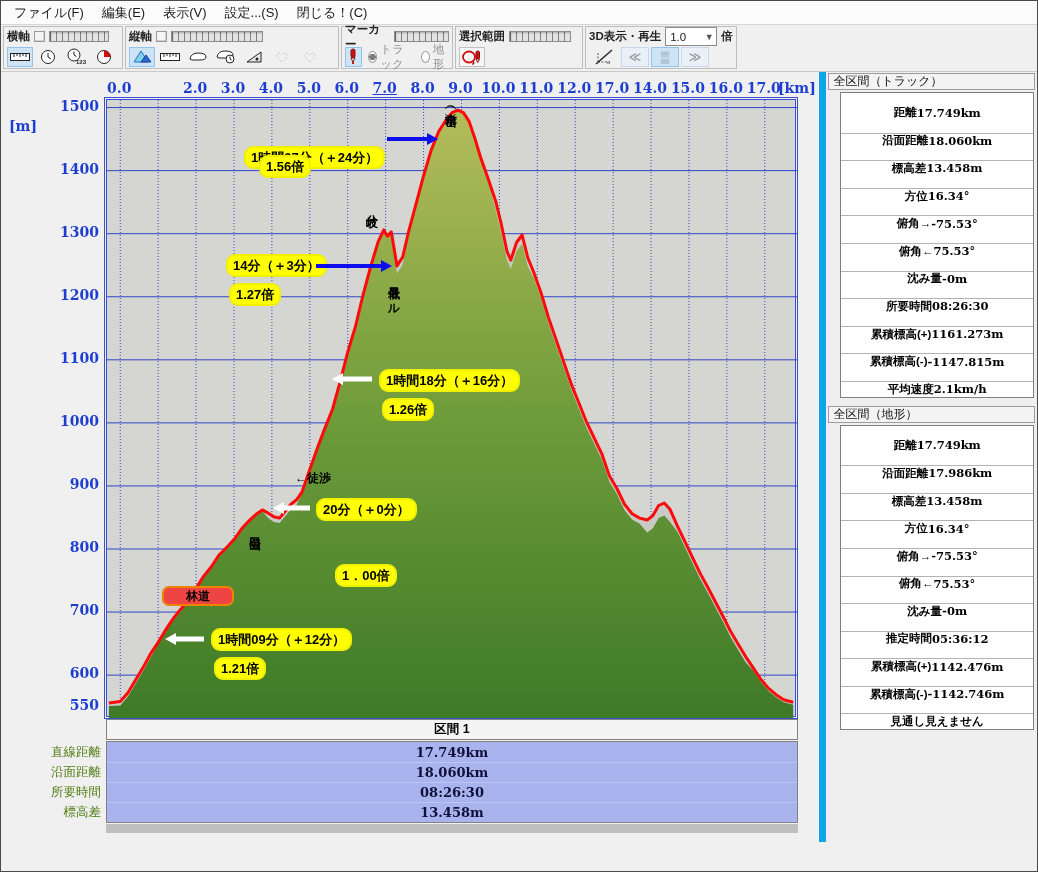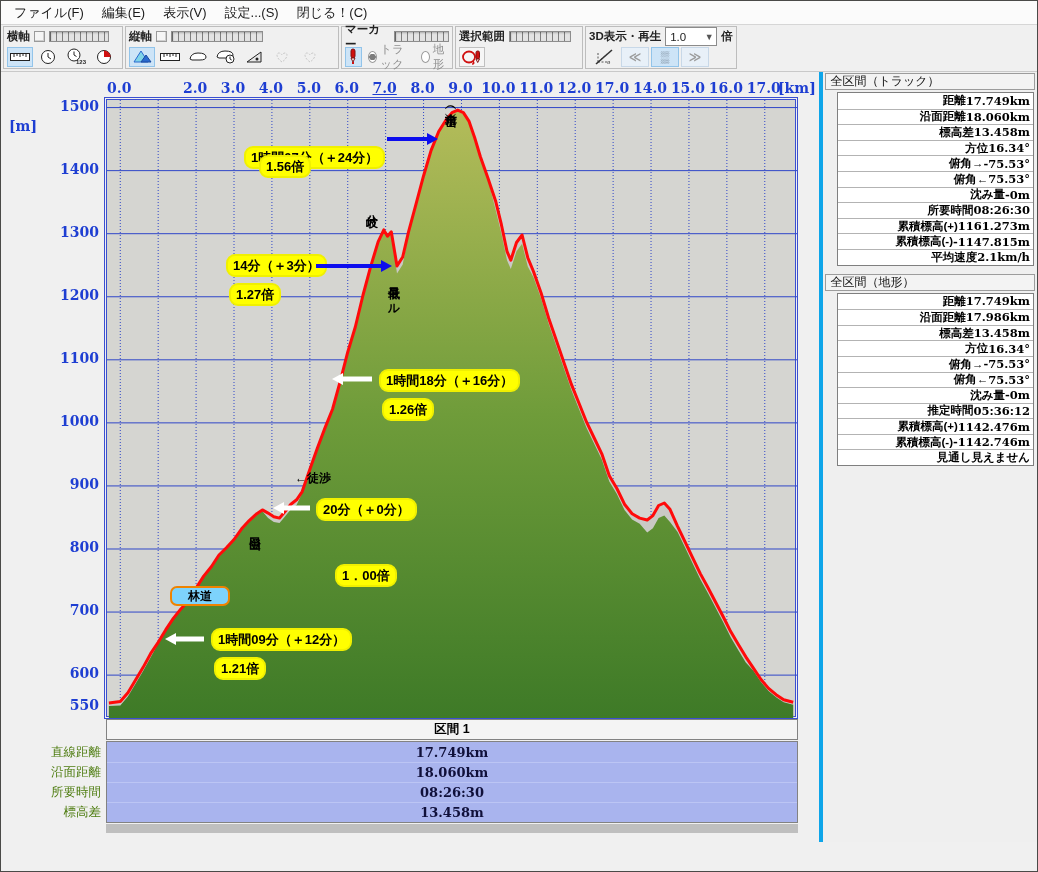--- a/index.html
+++ b/index.html
@@ -31,45 +31,45 @@
   .glyph-btn{font-size:12px;color:#9b9b9b;font-weight:bold;}
   .radio{display:flex;align-items:center;gap:3px;font-size:11.5px;color:#8f8f8f;margin-left:4px;}
   .radio .rdot{width:12px;height:12px;border-radius:50%;border:1px solid #9a9a9a;background:#fff;display:inline-block;}
   .radio.on .rdot{background:radial-gradient(circle,#7c7c7c 0 3px,#fff 3.5px);}
   .combo{width:52px;height:19px;border:1px solid #8b8b8b;background:#fff;display:flex;align-items:center;font-size:11.5px;}
   .combo .cv{flex:1;padding-left:4px;font-weight:normal;}
   .combo .ca{width:14px;color:#555;font-size:9px;text-align:center;}
   
   .main{display:flex;height:770px;}
   .chart-region{position:relative;width:820px;background:#f0f0f0;overflow:hidden;}
-  .stats-region{position:relative;width:218px;background:#efefef;border-left:4px solid #0ea5e9;padding:1px 2px 0 2px;}
+  .stats-region{position:relative;width:218px;background:#efefef;border-left:7px solid #0ea5e9;padding:1px 2px 0 2px;}
   
   #plot{position:absolute;left:105px;top:27px;width:690px;height:618px;background:#d5d5d1;border:1px solid #3a4fd0;outline:1px solid #3a4fd0;outline-offset:1px;}
   #plot svg{position:absolute;inset:0;}
   .xtick{position:absolute;transform:translateX(-50%);color:#1e3ed2;font-family:"DejaVu Serif","Liberation Serif",serif;font-weight:bold;font-size:14px;top:8px;white-space:nowrap;}
   .xunit{position:absolute;color:#1e3ed2;font-family:"DejaVu Serif","Liberation Serif",serif;font-weight:bold;font-size:14px;top:8px;}
   .ytick{position:absolute;width:70px;text-align:right;color:#1e3ed2;font-family:"DejaVu Serif","Liberation Serif",serif;font-weight:bold;font-size:14px;left:28px;}
   .munit{position:absolute;left:8px;top:46px;color:#1e3ed2;font-family:"DejaVu Serif","Liberation Serif",serif;font-weight:bold;font-size:14px;}
   
   .anno{position:absolute;background:#ffff00;border:2px solid #f0f000;border-radius:9px;padding:0 5px;font-size:13px;font-weight:bold;color:#000;white-space:nowrap;line-height:19px;z-index:6;}
   .plabel{position:absolute;font-size:12px;font-weight:bold;color:#000;z-index:5;white-space:nowrap;}
   .plabel.vert{writing-mode:vertical-rl;letter-spacing:1px;line-height:13px;}
-  .plabel.orange{background:#7dd3fc;border:2px solid #ef8300;border-radius:7px;padding:0 16px;line-height:16px;writing-mode:horizontal-tb;margin-left:8px;}
+  .plabel.orange{background:#ef4444;border:2px solid #ef8300;border-radius:7px;padding:0 22px;line-height:16px;writing-mode:horizontal-tb;}
   .arrow-svg{position:absolute;z-index:6;overflow:visible;}
   
   .section-header{position:absolute;left:105px;top:647px;width:692px;height:21px;background:#f4f4f4;border:1px solid #828282;display:flex;align-items:center;justify-content:center;font-size:12.5px;font-weight:bold;color:#000;}
   .section-rows{position:absolute;left:105px;top:669px;width:692px;background:#a9b4ee;border:1px solid #828282;}
   .srow{height:20px;display:flex;align-items:center;justify-content:center;font-family:"DejaVu Serif","Liberation Serif",serif;font-weight:bold;font-size:13px;color:#10103a;}
   .srow + .srow{border-top:1px solid #bcc5f4;}
   .row-label{position:absolute;left:12px;width:88px;text-align:right;font-size:12.5px;font-weight:normal;color:#4d7c0f;height:20px;line-height:20px;}
   .bottom-strip{position:absolute;left:105px;top:752px;width:692px;height:9px;background:#bfbfbf;}
   
   .sgroup-header{height:17px;background:#f3f3f3;border:1px solid #9c9c9c;display:flex;align-items:center;padding-left:4px;font-size:12px;color:#111;}
   .stable{margin:2px 1px 3px 12px;border:1px solid #7f7f7f;background:#fff;}
-  .strow{display:flex;justify-content:flex-end;align-items:center;height:15.6px;padding:0 3px;font-size:11.5px;font-weight:bold;color:#000;}
+  .strow{display:flex;justify-content:center;align-items:center;height:15.6px;padding:0 3px;font-size:11.5px;font-weight:bold;color:#000;margin-top:12px;}
   .strow + .strow{border-top:1px solid #b3b3b3;}
   .strow .sv{font-family:"DejaVu Serif","Liberation Serif",serif;}
   .gap6{height:5px;}
 </style>
 </head>
 <body>
 
 <div class="window">
 
 

